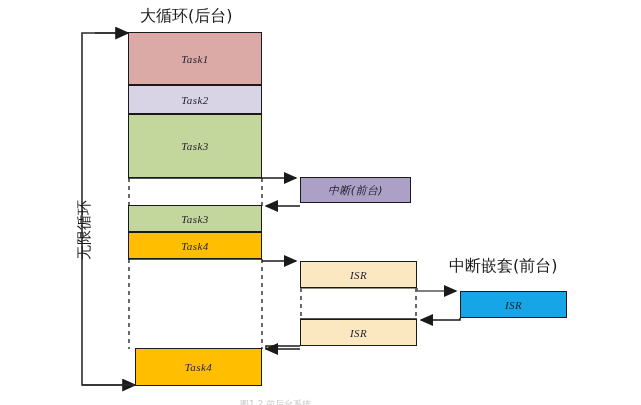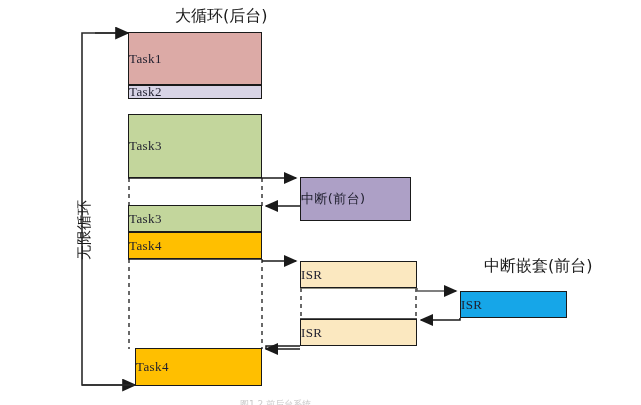--- a/index.html
+++ b/index.html
@@ -22,31 +22,32 @@
     width: 641px;
     height: 405px;
     pointer-events: none;
   }
   .node {
     position: absolute;
     box-sizing: border-box;
     border: 1.4px solid #1a1a1a;
     display: flex;
     align-items: center;
-    font-size: 13px;
+    justify-content: center;
+    font-size: 11px;
     color: #1f1f2e;
     letter-spacing: 0.4px;
     white-space: nowrap;
+    font-style: italic;
   }
   .label {
     position: absolute;
     font-size: 16px;
     color: #1a1a1a;
     white-space: nowrap;
-    margin-left: 35px;
   }
   .vlabel {
     position: absolute;
     font-size: 15px;
     color: #1a1a1a;
     white-space: nowrap;
     transform-origin: left top;
     transform: rotate(-90deg);
   }
   .cn {
@@ -115,41 +116,41 @@
   <div class="label cn" style="left:140px; top:6px;">大循环(后台)</div>
 
   <div class="label cn" style="left:449px; top:256px;">中断嵌套(前台)</div>
 
   <div class="vlabel cn" style="left:75px; top:260px;">无限循环</div>
 
   <div class="node" style="left:128px; top:32px; width:134px; height:53px; background:#dcaaa6;">
     <span>Task1</span>
   </div>
 
-  <div class="node" style="left:128px; top:85px; width:134px; height:14px; background:#d8d4e6;">
+  <div class="node" style="left:128px; top:85px; width:134px; height:29px; background:#d8d4e6;">
     <span>Task2</span>
   </div>
 
   <div class="node" style="left:128px; top:114px; width:134px; height:64px; background:#c3d69c;">
     <span>Task3</span>
   </div>
 
   <div class="node" style="left:128px; top:205px; width:134px; height:27px; background:#c3d69c;">
     <span>Task3</span>
   </div>
 
   <div class="node" style="left:128px; top:232px; width:134px; height:27px; background:#ffbf00;">
     <span>Task4</span>
   </div>
 
   <div class="node" style="left:135px; top:348px; width:127px; height:38px; background:#ffbf00;">
     <span>Task4</span>
   </div>
 
-  <div class="node cn" style="left:300px; top:177px; width:111px; height:44px; background:#ada0c6;">
+  <div class="node cn" style="left:300px; top:177px; width:111px; height:26px; background:#ada0c6;">
     <span>中断(前台)</span>
   </div>
 
   <div class="node" style="left:300px; top:261px; width:117px; height:27px; background:#fbe8c0;">
     <span>ISR</span>
   </div>
 
   <div class="node" style="left:300px; top:319px; width:117px; height:27px; background:#fbe8c0;">
     <span>ISR</span>
   </div>

